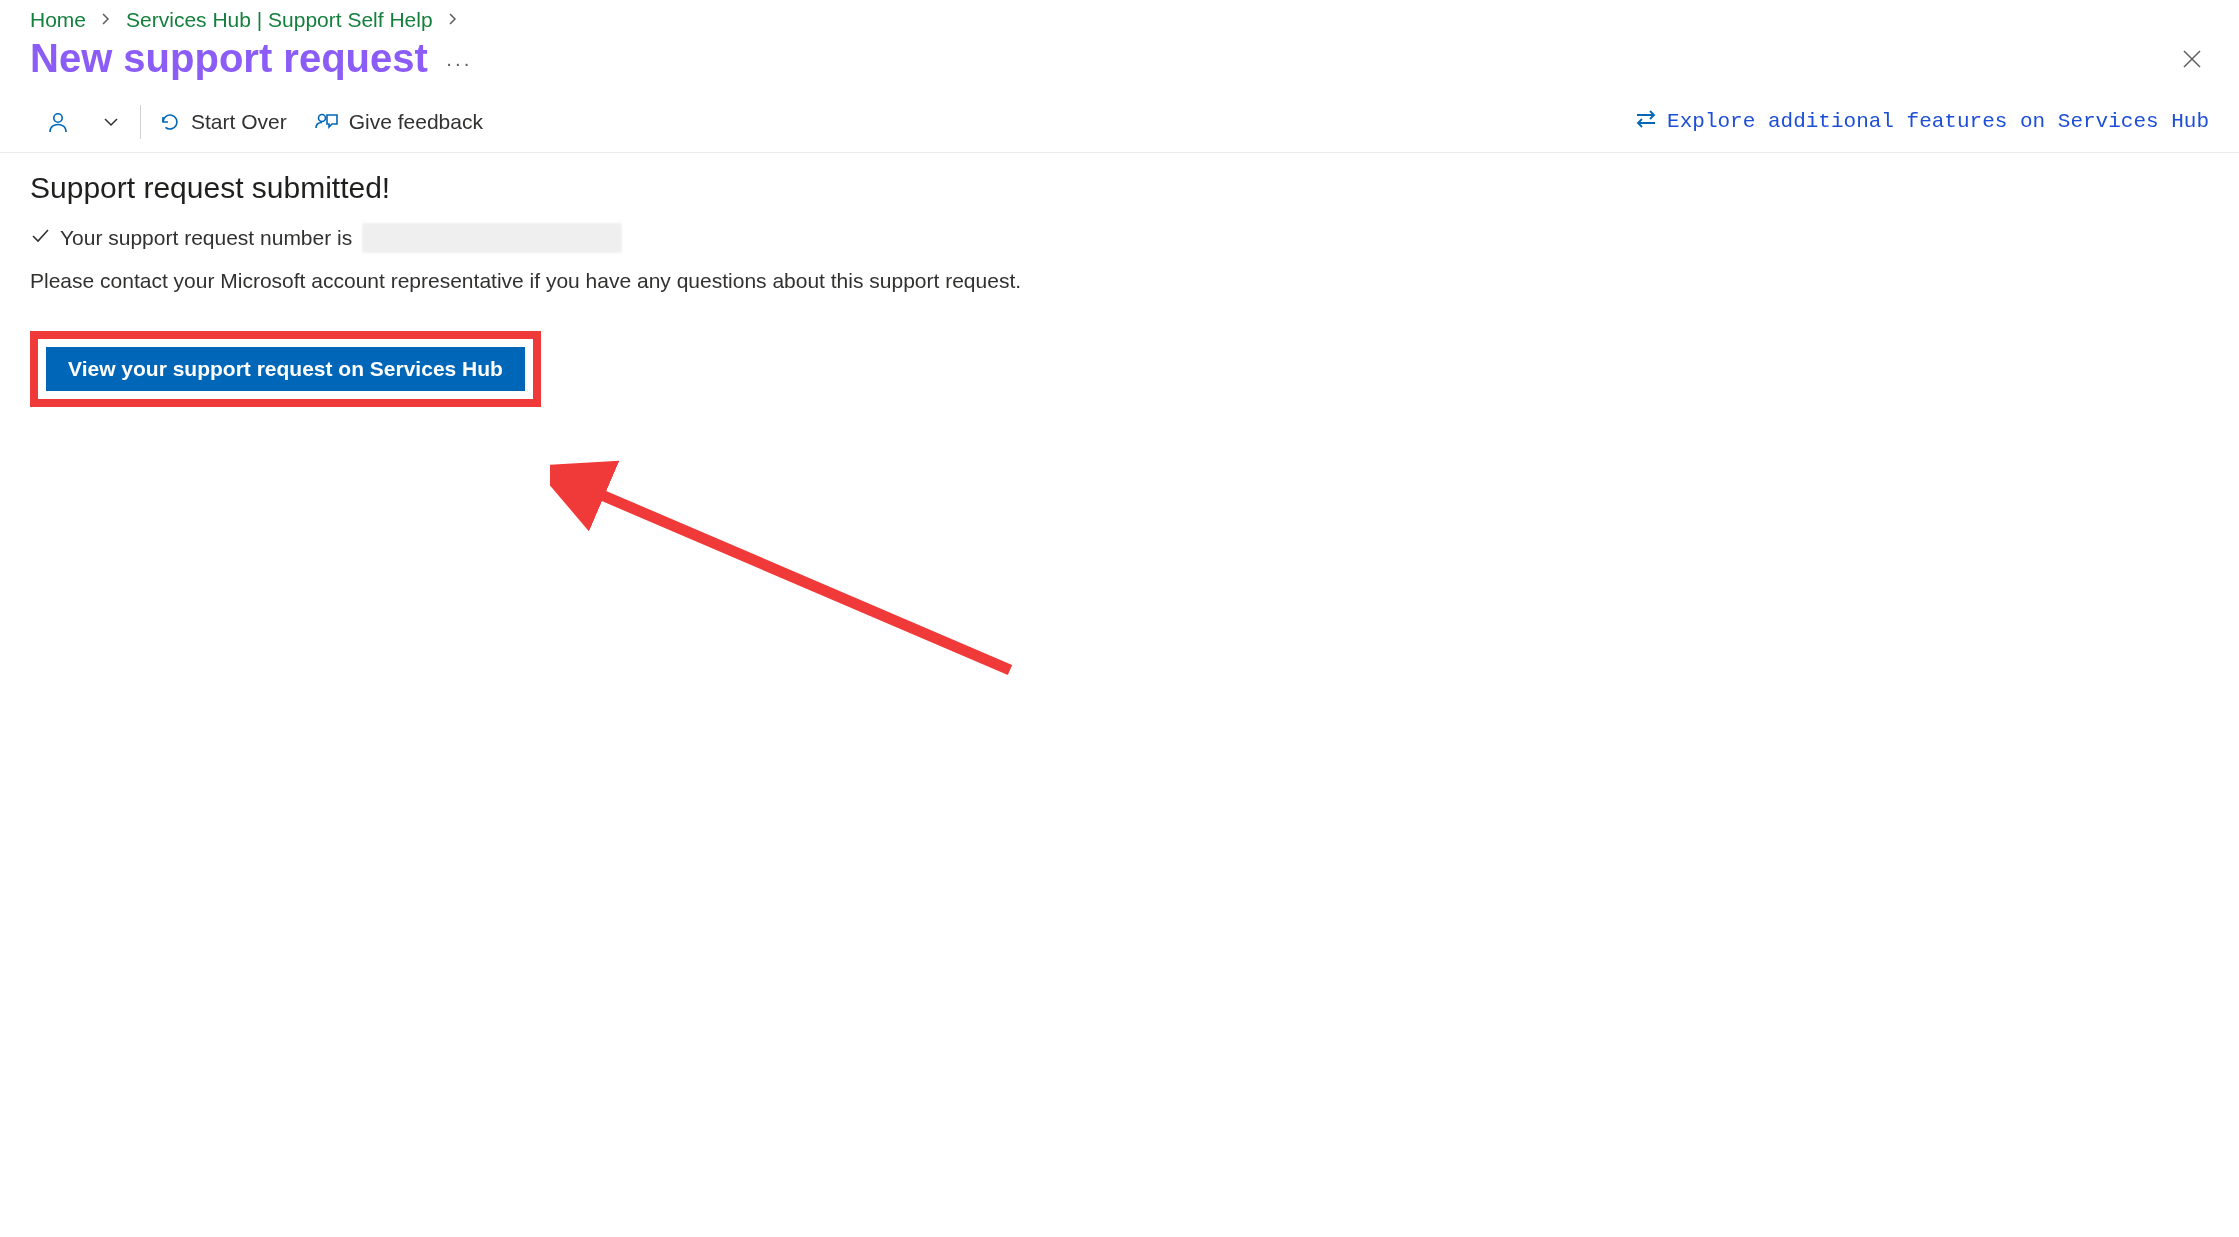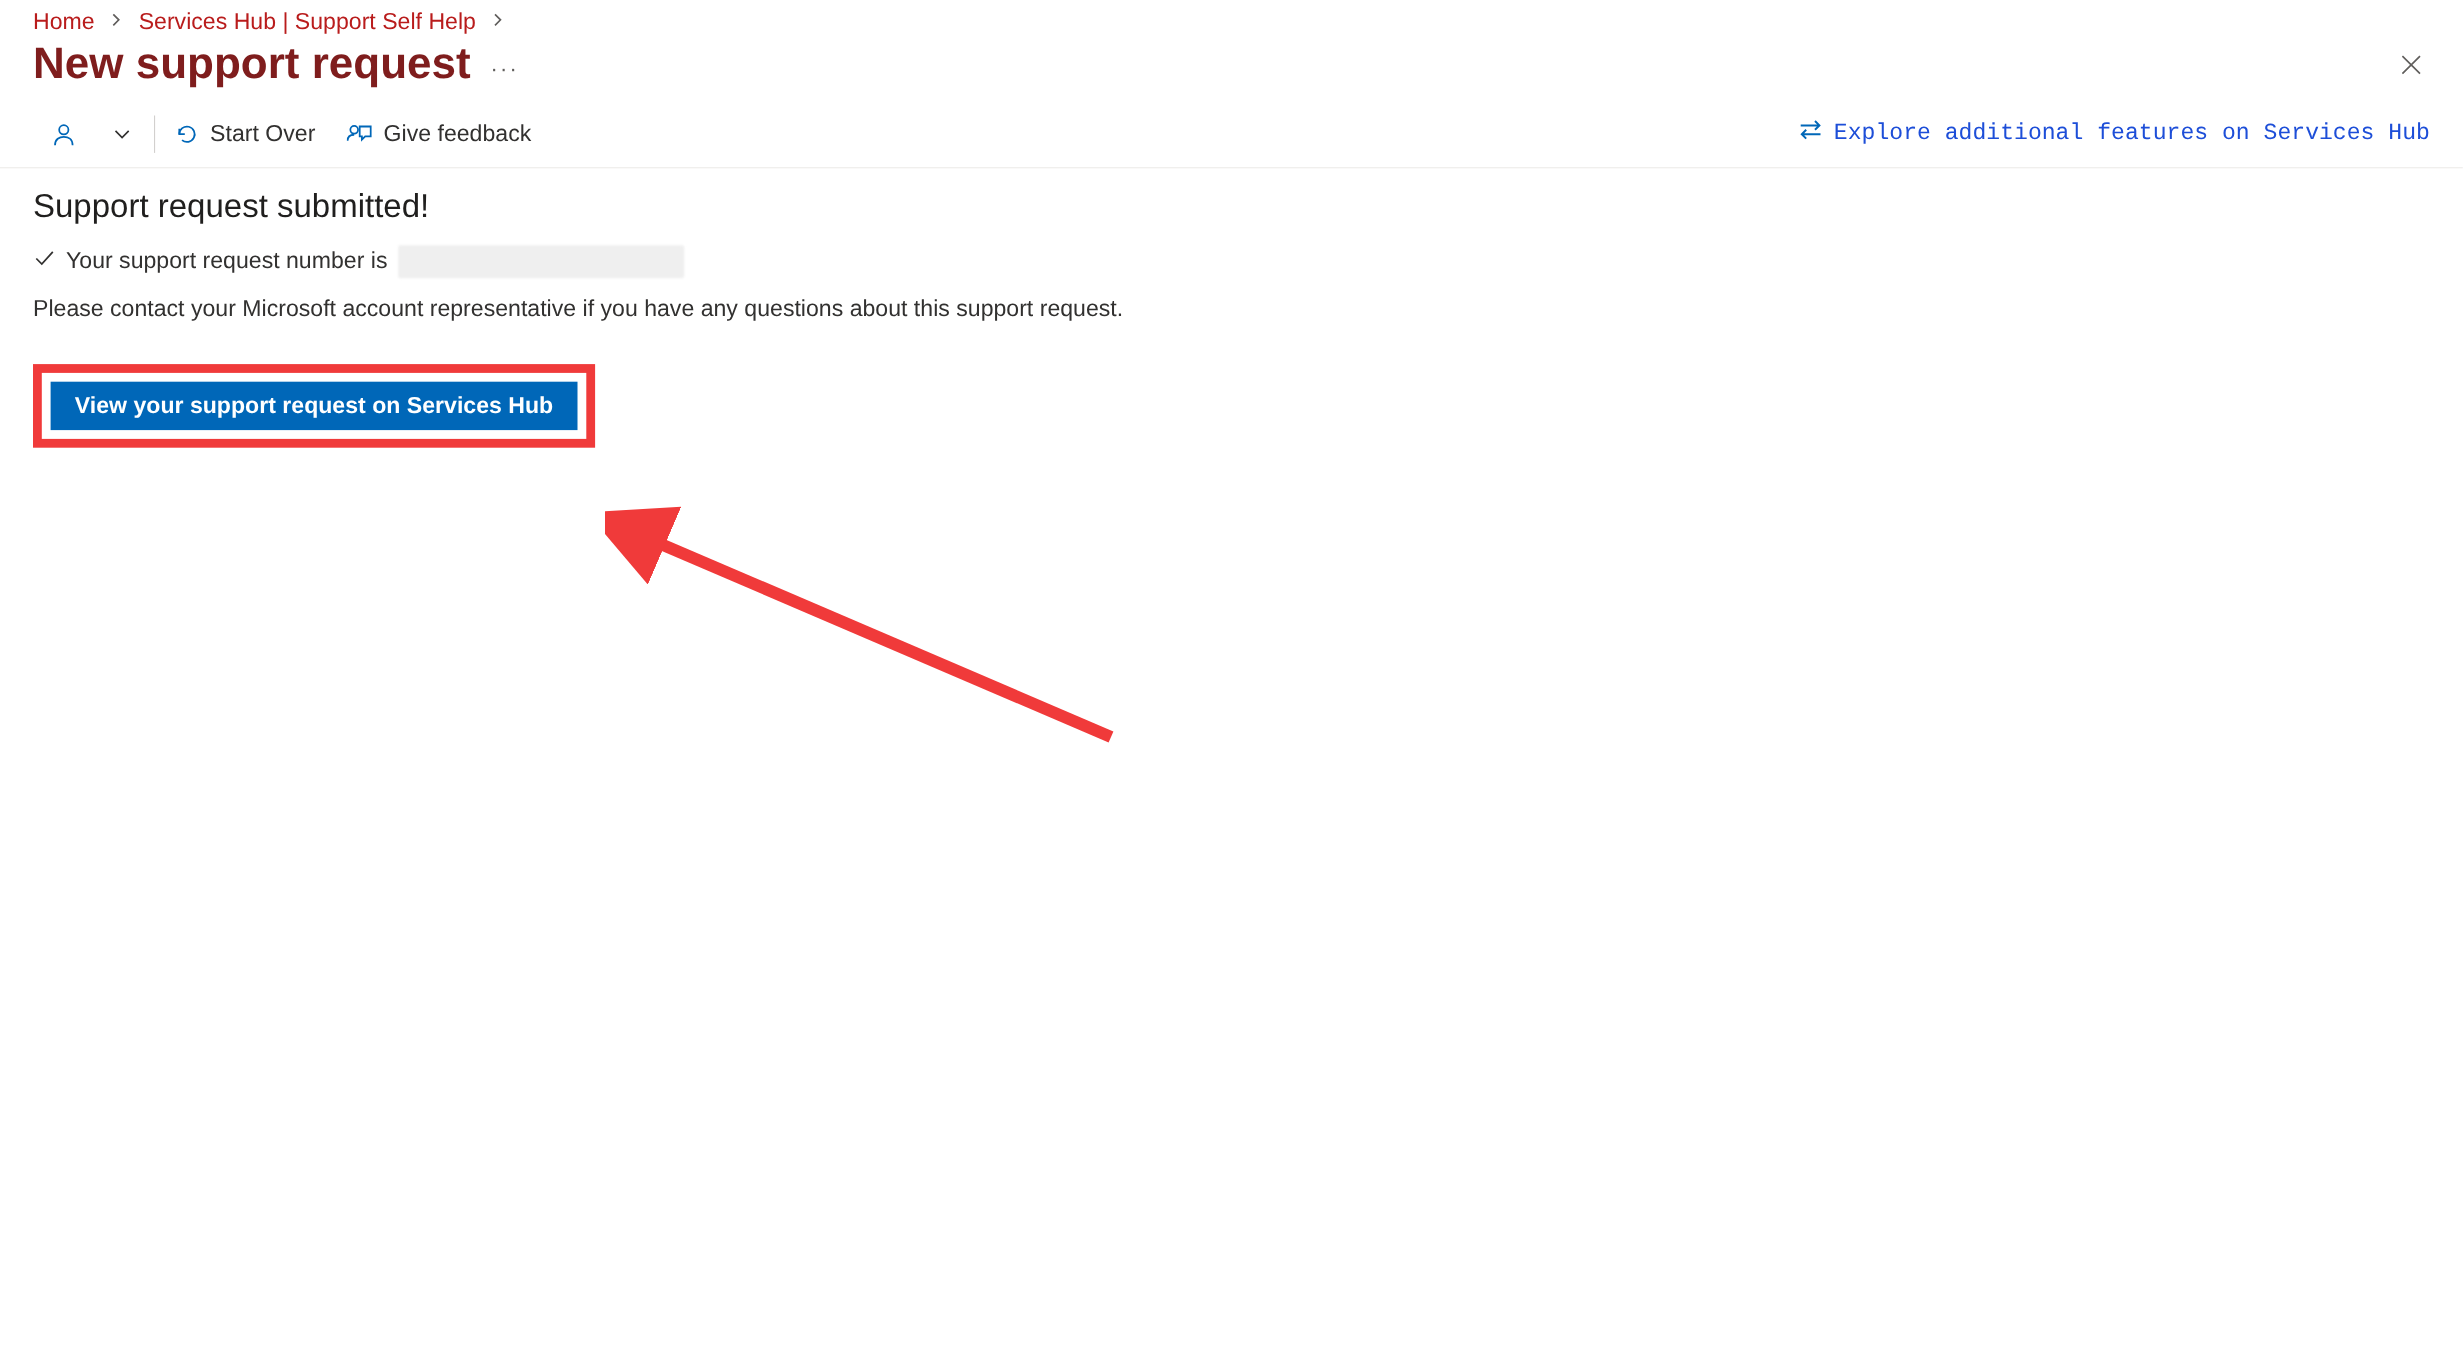--- a/index.html
+++ b/index.html
@@ -15,21 +15,21 @@
 
     
     .breadcrumb {
       display: flex;
       align-items: center;
       gap: 14px;
       padding: 8px 30px 0 30px;
       font-size: 21px;
     }
     .breadcrumb a {
-      color: #b91c1c;
+      color: #15803d;
       text-decoration: none;
       cursor: pointer;
     }
     .breadcrumb .chev {
       color: #605e5c;
       font-size: 16px;
     }
 
     
     .title-row {
@@ -39,21 +39,21 @@
       padding: 4px 30px 10px 30px;
     }
     .title-left {
       display: flex;
       align-items: center;
       gap: 18px;
     }
     .page-title {
       font-size: 40px;
       font-weight: 600;
-      color: #7f1d1d;
+      color: #8b5cf6;
     }
     .more-dots {
       font-size: 20px;
       color: #605e5c;
       cursor: pointer;
       letter-spacing: 2px;
       padding-top: 10px;
     }
     .close-x {
       cursor: pointer;

